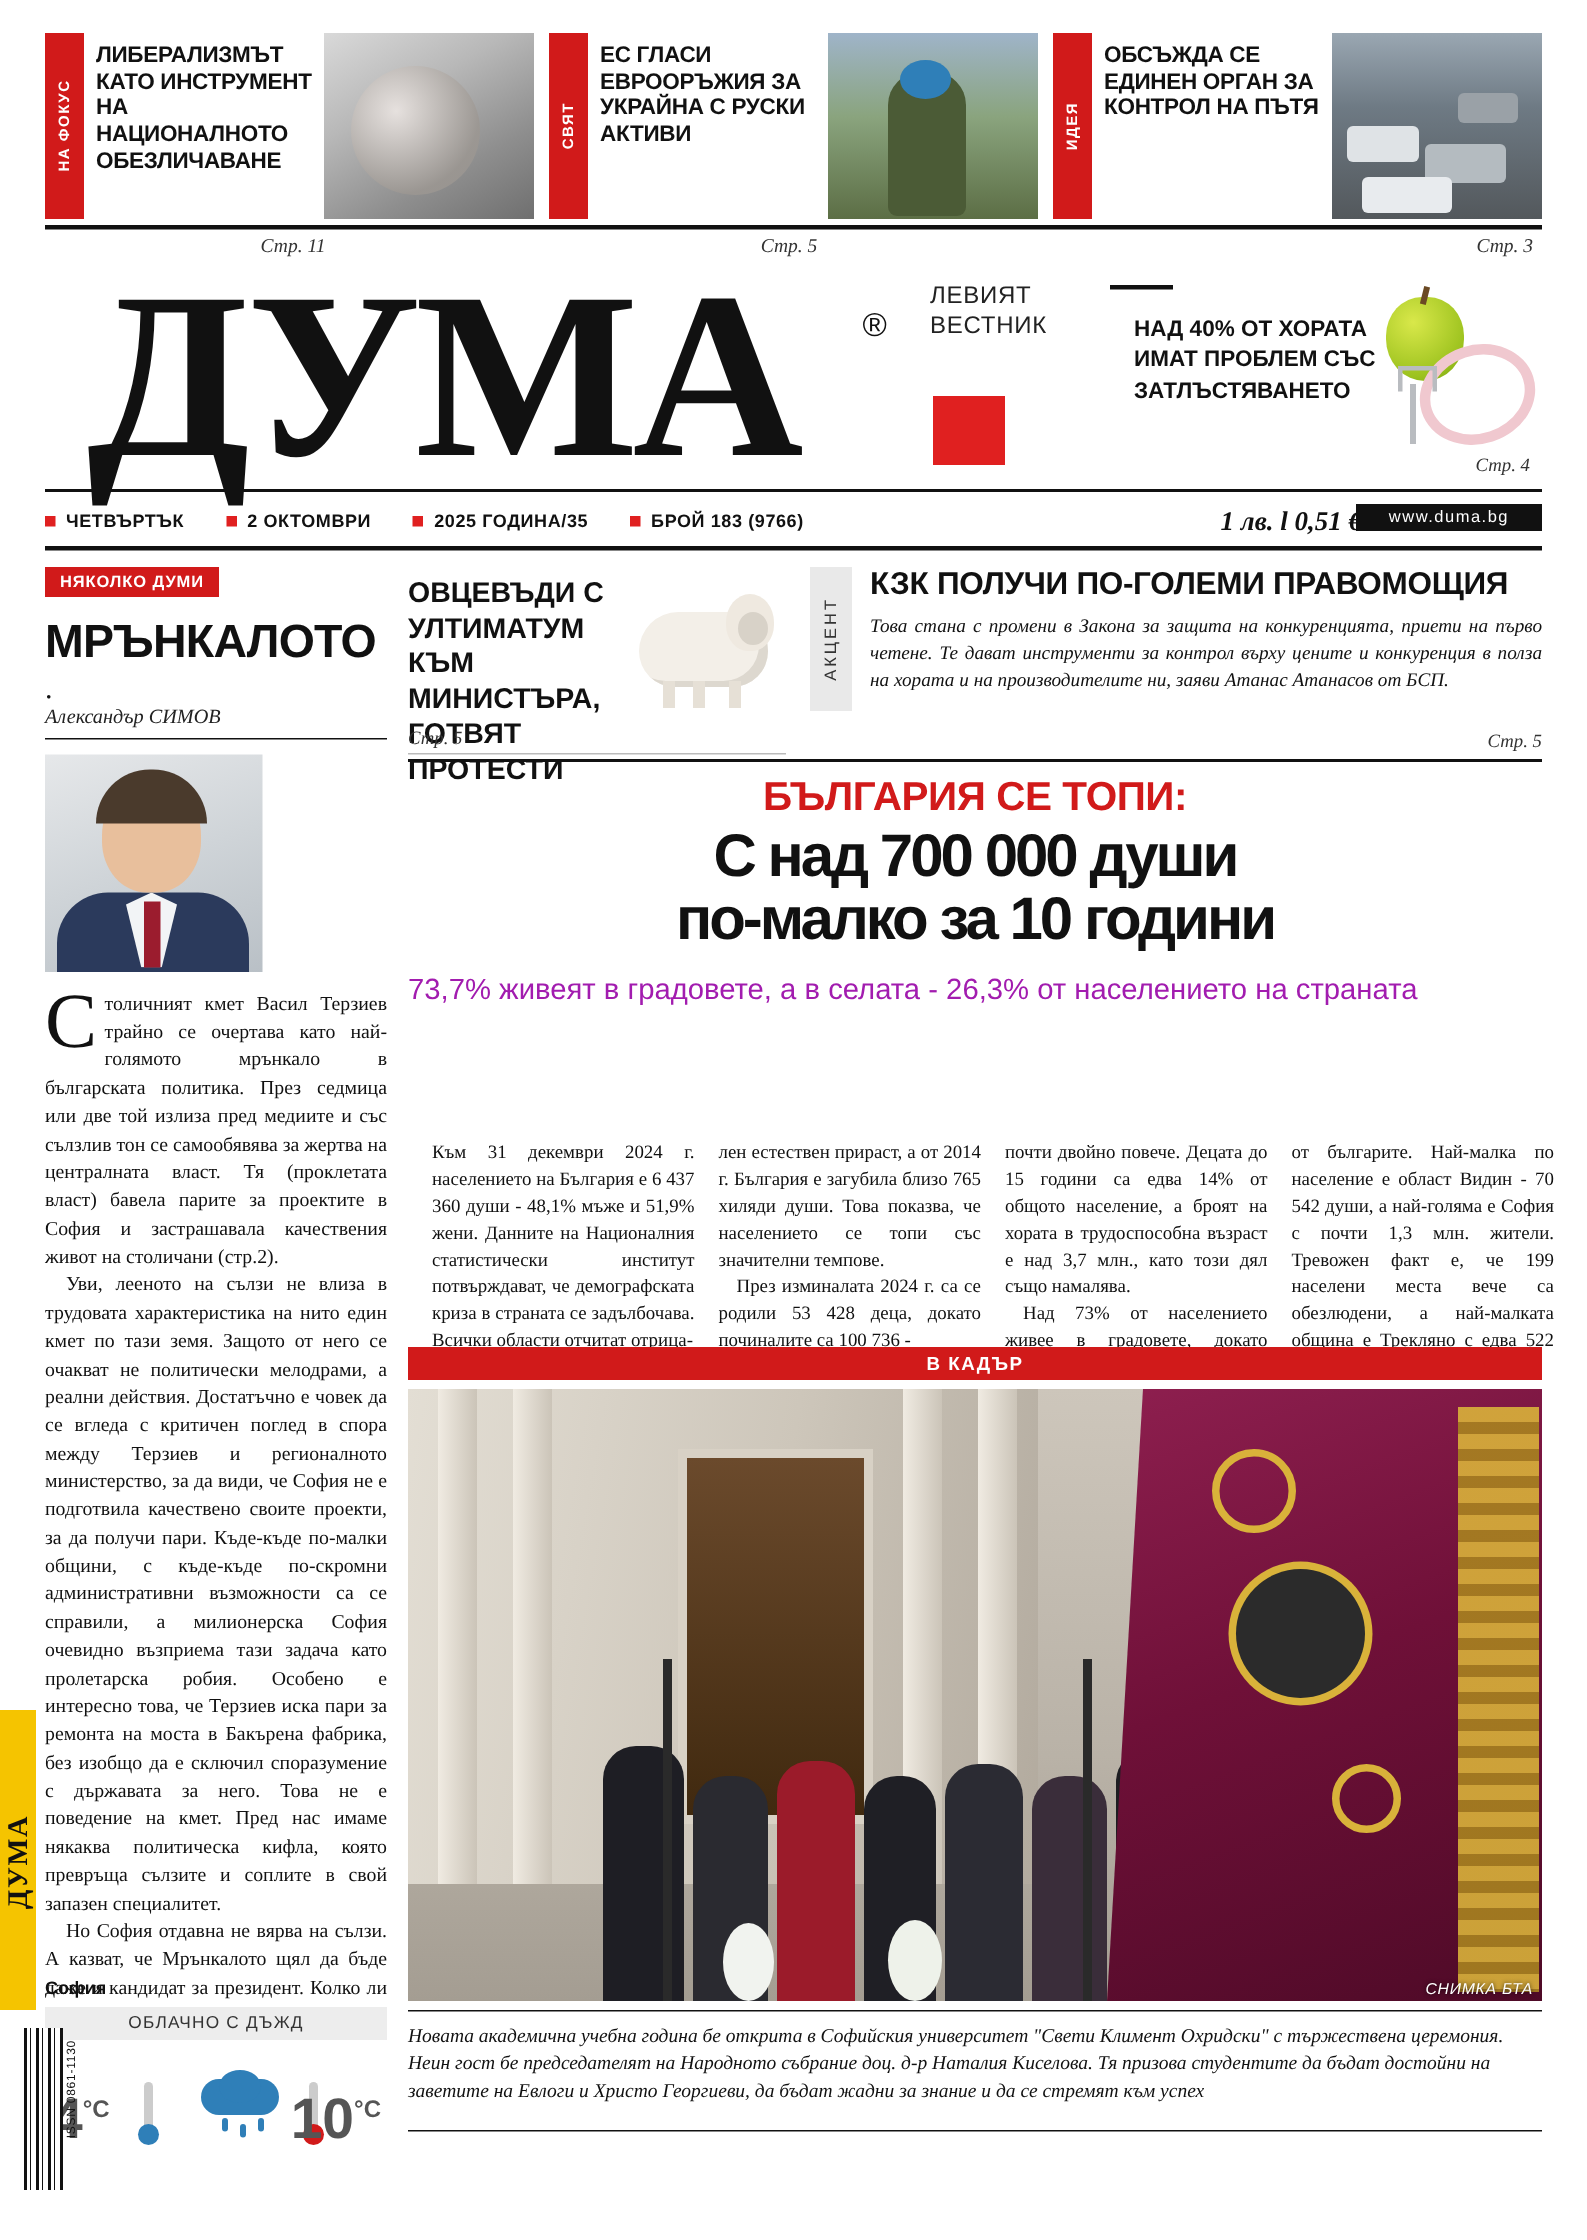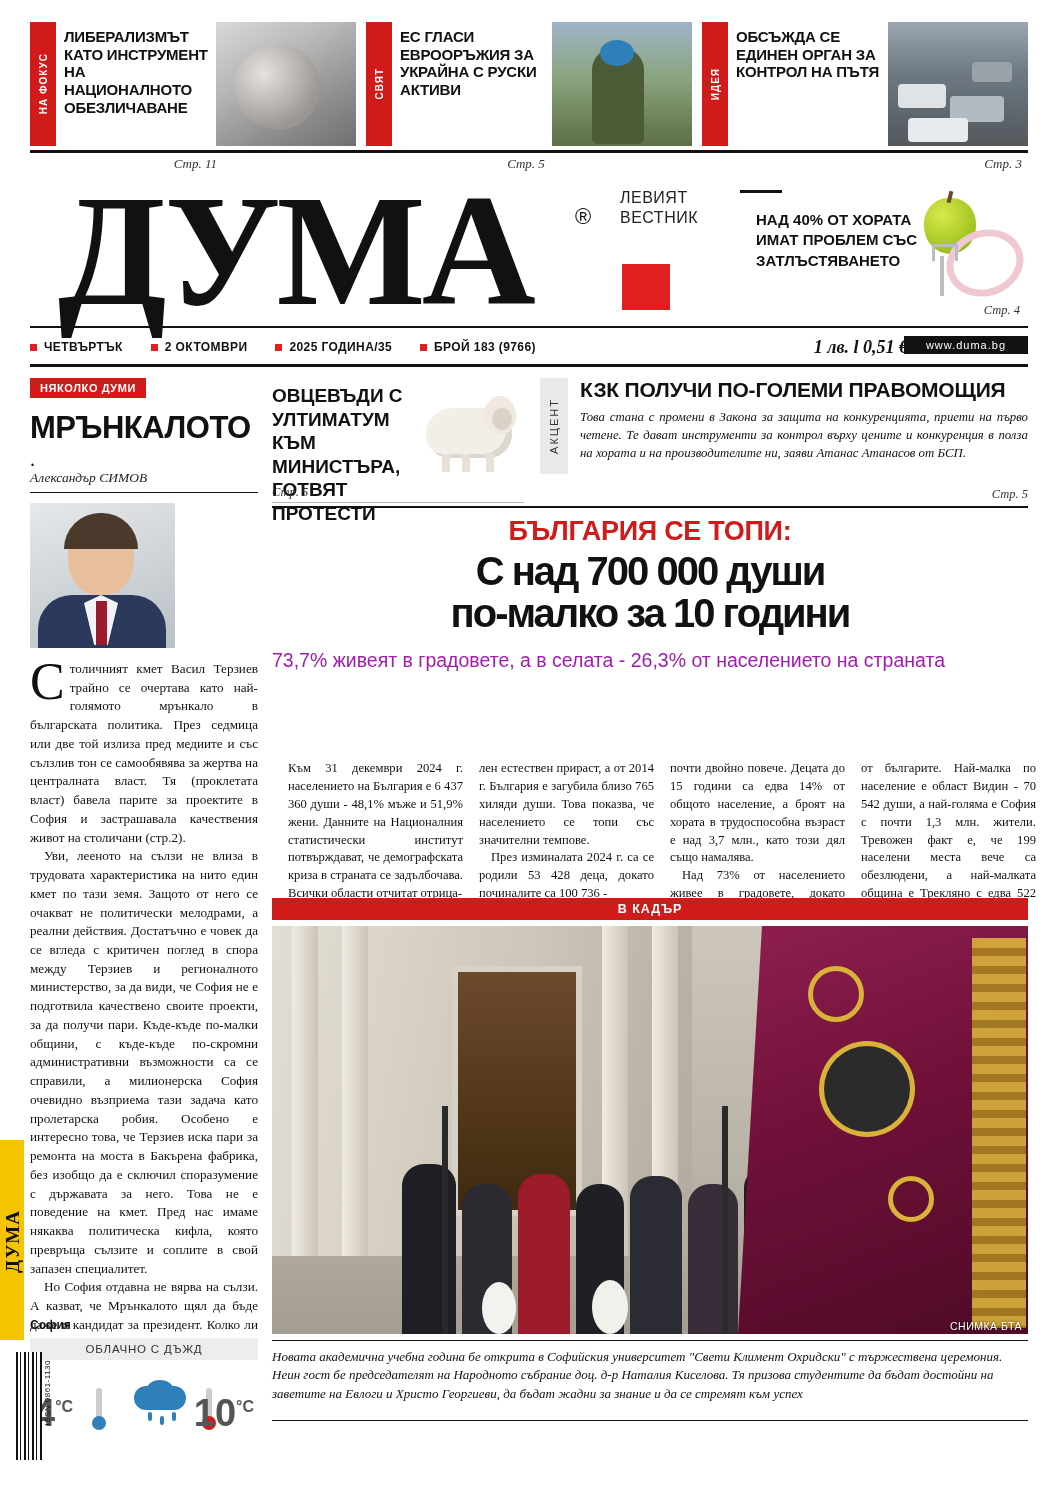--- a/index.html
+++ b/index.html
@@ -214,20 +214,21 @@
 
   
   .kadur-bar {
     position:absolute; left:272px; top:898px; width:756px; height:22px; background:#d11a1a;
     color:#fff; font-family:"Liberation Sans", sans-serif; font-weight:bold; font-size:12.5px;
     letter-spacing:1px; display:flex; align-items:center; justify-content:center;
   }
   .photo {
     position:absolute; left:272px; top:926px; width:756px; height:408px; overflow:hidden;
     background:linear-gradient(180deg,#cdc6bb 0%,#b9b2a7 60%,#a49d92 100%);
+    font-style:italic;
   }
   .ph-bldg { position:absolute; left:0; top:0; width:420px; height:330px;
      background:linear-gradient(100deg,#e3ded4 0%,#cdc6ba 55%,#b2aa9e 100%); }
   .ph-col { position:absolute; top:0; width:26px; height:330px; background:linear-gradient(90deg,#f0ebe2,#cbc4b8);}
   .ph-door { position:absolute; left:180px; top:40px; width:130px; height:250px;
      background:linear-gradient(180deg,#6b4a2c,#40290f); border:6px solid #d8d1c5;}
   .ph-flag {
     position:absolute; right:-10px; top:0; width:300px; height:408px;
     background:linear-gradient(160deg,#8e1f4f 0%,#6f1038 45%,#4e0a27 100%);
     clip-path:polygon(8% 0, 100% 0, 100% 100%, 0 100%);

